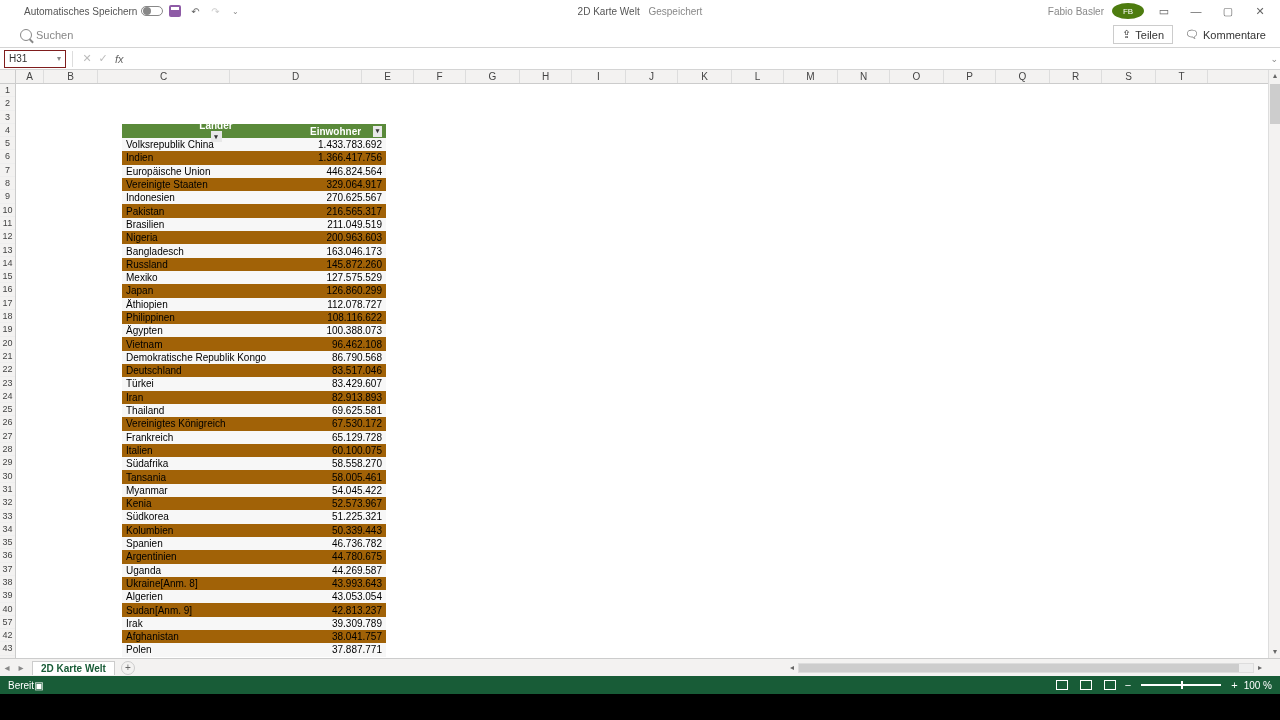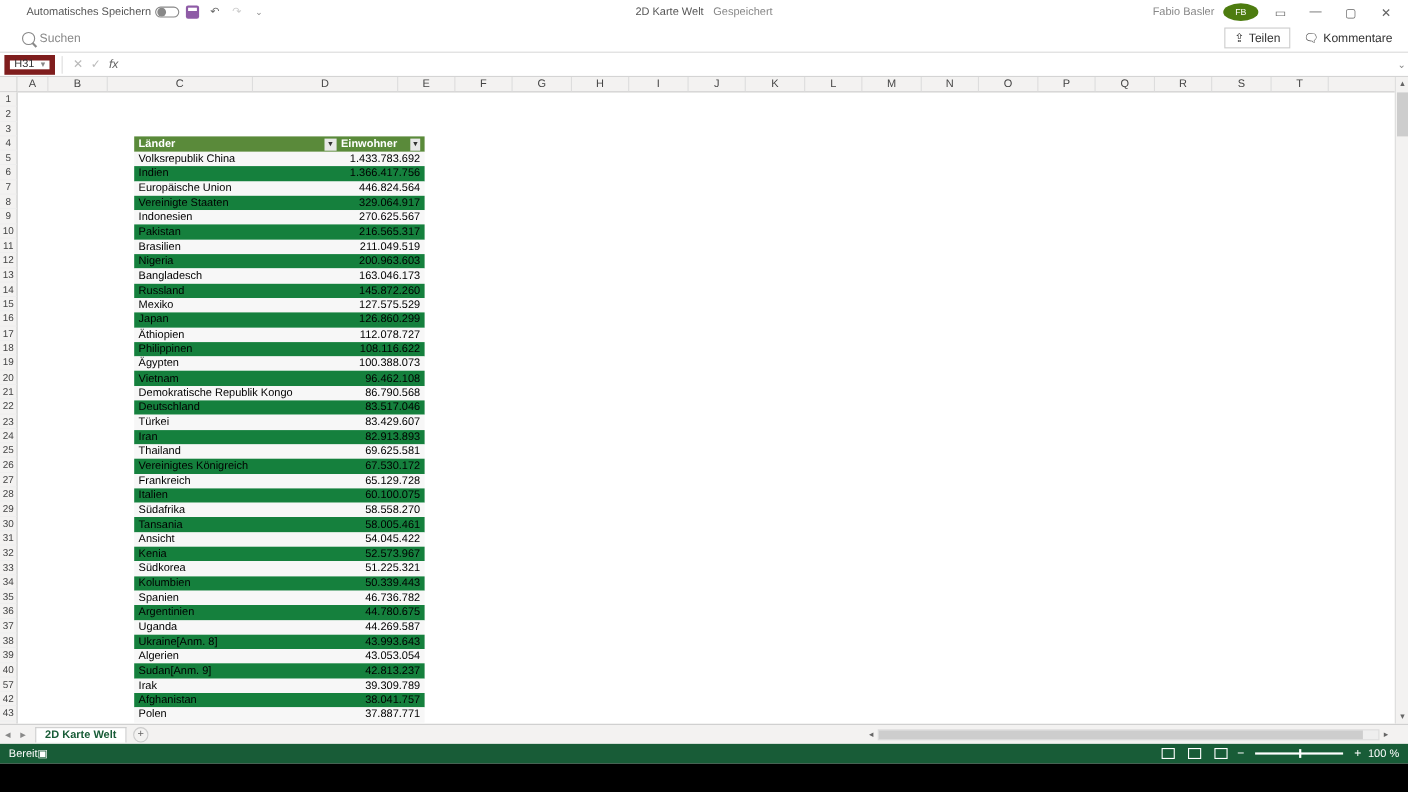--- a/index.html
+++ b/index.html
@@ -27,21 +27,21 @@
 .tab.file { background: #185c37; color: #fff; padding: 0 12px; }
 .ribbon-right { position: absolute; right: 8px; display: flex; align-items: center; gap: 6px; }
 .search-box { display: flex; align-items: center; gap: 4px; margin-left: 20px; font-size: 11px; color: #888; }
 .search-icon { width: 12px; height: 12px; border: 1.5px solid #888; border-radius: 50%; position: relative; }
 .search-icon::after { content: ""; position: absolute; width: 5px; height: 1.5px; background: #888; transform: rotate(45deg); bottom: -2px; right: -3px; }
 .share-btn { border: 1px solid #ccc; padding: 2px 8px; font-size: 11px; display: flex; align-items: center; gap: 4px; color: #333;}
 .comments-btn { font-size: 11px; display: flex; align-items: center; gap: 4px; color: #333; padding: 2px 6px; }
 
 
 .formula-bar { height: 22px; background: #fff; border-bottom: 1px solid #d4d4d4; display: flex; align-items: center; font-size: 11px; }
-.name-box { width: 46px; height: 18px; border: 5px solid #7f1d1d; margin-left: 4px; padding: 0 4px; display: flex; align-items: center; justify-content: space-between; color: #333; font-size: 10px;}
+.name-box { width: 62px; height: 18px; border: 1px solid #7f1d1d; margin-left: 4px; padding: 0 4px; display: flex; align-items: center; justify-content: space-between; color: #333; font-size: 10px;}
 .name-box-arrow { font-size: 8px; color: #888; }
 .fb-sep { width: 1px; height: 16px; background: #ddd; margin: 0 6px; }
 .fb-btn { width: 16px; text-align: center; color: #bbb; font-size: 11px; }
 .fx { font-style: italic; font-size: 11px; color: #666; margin-left: 4px; }
 .formula-input { flex: 1; height: 18px; border: none; margin-left: 4px; margin-right: 16px; font-size: 11px; }
 .fb-expand { position: absolute; right: 2px; color: #888; font-size: 9px; }
 
 
 .grid-container { flex: 1; position: relative; background: #fff; overflow: hidden; }
 .corner { position: absolute; left: 0; top: 0; width: 16px; height: 14px; background: #f3f2f1; border-right: 1px solid #ccc; border-bottom: 1px solid #ccc; }
@@ -51,26 +51,26 @@
 .row-h { height: 13.3px; border-bottom: 1px solid #eee; text-align: center; font-size: 9px; color: #444; line-height: 13px; }
 .cells { position: absolute; left: 16px; top: 14px; right: 12px; bottom: 0; }
 .vscroll { position: absolute; right: 0; top: 0; bottom: 0; width: 12px; background: #f3f2f1; border-left: 1px solid #ddd; }
 .vscroll-thumb { position: absolute; top: 14px; width: 10px; left: 1px; height: 40px; background: #cdcdcd; }
 .vscroll-up, .vscroll-down { position: absolute; width: 12px; height: 12px; font-size: 8px; text-align: center; line-height: 12px; color: #666; }
 .vscroll-up { top: 0; } .vscroll-down { bottom: 0; }
 
 
 .data-table { position: absolute; top: 40px; left: 106px; width: 264px; font-size: 10px; }
 .dt-header { display: flex; background: #5a8a3a; color: #fff; height: 14px; align-items: center; }
-.dt-header .c1 { width: 186px; padding-left: 4px; font-weight: bold; display:flex; justify-content:space-between; align-items:center; padding-right:2px;}
+.dt-header .c1 { width: 186px; padding-left: 4px; font-weight: bold; display:flex; justify-content:space-between; align-items:center; padding-right:2px;flex-direction:column;}
 .dt-header .c2 { width: 78px; padding-right: 4px; text-align: right; font-weight: bold; display:flex; justify-content:space-between; align-items:center;gap:12px;}
 .dt-header .c2 span:last-child { order:1; }
 .filter-btn { width: 11px; height: 11px; background: #e8e8e8; display: inline-flex; align-items: center; justify-content: center; font-size: 7px; color: #333; }
 .dt-row { display: flex; height: 13.3px; align-items: center; }
-.dt-row.odd { background: #15803d; }
+.dt-row.odd { background: #a16207; }
 .dt-row.even { background: #f7f7f7; }
 .dt-row .c1 { width: 186px; padding-left: 4px; }
 .dt-row .c2 { width: 78px; padding-right: 4px; text-align: right; }
 
 
 .sheet-bar { height: 18px; background: #f3f2f1; border-top: 1px solid #ccc; display: flex; align-items: center; font-size: 10px; position: relative; }
 .sheet-nav { width: 14px; text-align: center; color: #888; }
 .sheet-tab { background: #fff; border: 1px solid #ccc; border-bottom: none; padding: 1px 8px; margin-left: 4px; color: #185c37; font-weight: bold;}
 .add-sheet { width: 14px; height: 14px; border: 1px solid #ccc; border-radius: 50%; margin-left: 6px; text-align: center; line-height: 12px; color: #666; font-size: 10px;}
 .hscroll { position: absolute; right: 14px; height: 12px; width: 480px; background: #f3f2f1; display: flex; align-items: center; }
@@ -330,21 +330,21 @@
             </div>
             <div class="dt-row even">
               <div class="c1">Südafrika</div>
               <div class="c2">58.558.270</div>
             </div>
             <div class="dt-row odd">
               <div class="c1">Tansania</div>
               <div class="c2">58.005.461</div>
             </div>
             <div class="dt-row even">
-              <div class="c1">Ansicht</div>
+              <div class="c1">Myanmar</div>
               <div class="c2">54.045.422</div>
             </div>
             <div class="dt-row odd">
               <div class="c1">Kenia</div>
               <div class="c2">52.573.967</div>
             </div>
             <div class="dt-row even">
               <div class="c1">Südkorea</div>
               <div class="c2">51.225.321</div>
             </div>

